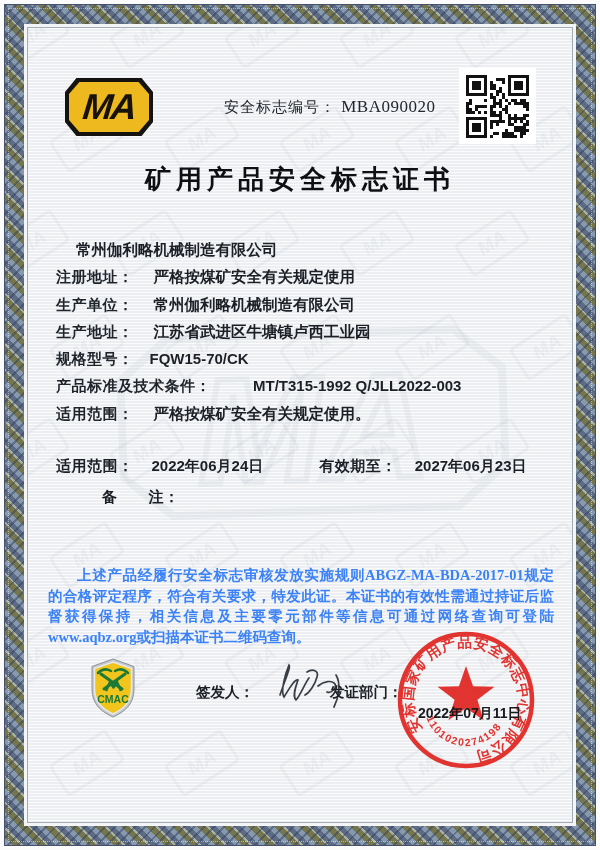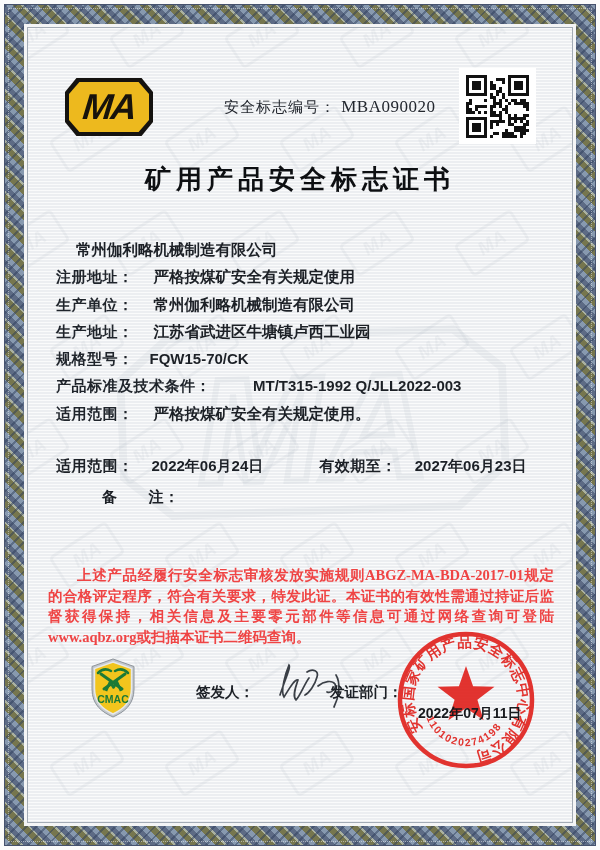--- a/index.html
+++ b/index.html
@@ -49,21 +49,21 @@
   .fval{margin-left:20px;font-family:"Liberation Serif",serif;font-weight:700;font-size:15.5px;}
   .fval.latin{font-family:"Liberation Sans",sans-serif;font-weight:800;font-size:15px;margin-left:16px;}
   .dates{position:absolute;left:28px;top:429px;display:flex;align-items:baseline;font-size:15px;white-space:nowrap;}
   .dates .dl{font-weight:600;letter-spacing:.5px;}
   .dates .dv{font-weight:600;margin-left:18px;}
   .dates .dl2{margin-left:56px;}
   .remark{position:absolute;left:28px;top:460px;font-size:15px;font-weight:600;letter-spacing:.5px;margin-left:46px;}
 
   
   .statement{position:absolute;left:20px;right:18px;top:537px;text-indent:2em;text-align:justify;
-             font-family:"Liberation Serif",serif;font-weight:700;font-size:14.5px;line-height:20.5px;color:#ef4444;}
+             font-family:"Liberation Serif",serif;font-weight:700;font-size:14.5px;line-height:20.5px;color:#3b82f6;}
 
   
   .cmac{position:absolute;left:60px;top:630px;}
   .sign-label{position:absolute;left:168px;top:655px;font-size:14.5px;font-weight:600;}
   .signature{position:absolute;left:230px;top:627px;}
   .issuer-label{position:absolute;left:302px;top:655px;font-size:14.5px;font-weight:600;}
   .seal{position:absolute;left:363px;top:597px;width:150px;height:150px;z-index:2;}
   .seal-date{position:absolute;left:390px;top:677px;z-index:3;font-size:14px;font-weight:700;color:#17191d;}
 </style>
 </head>

